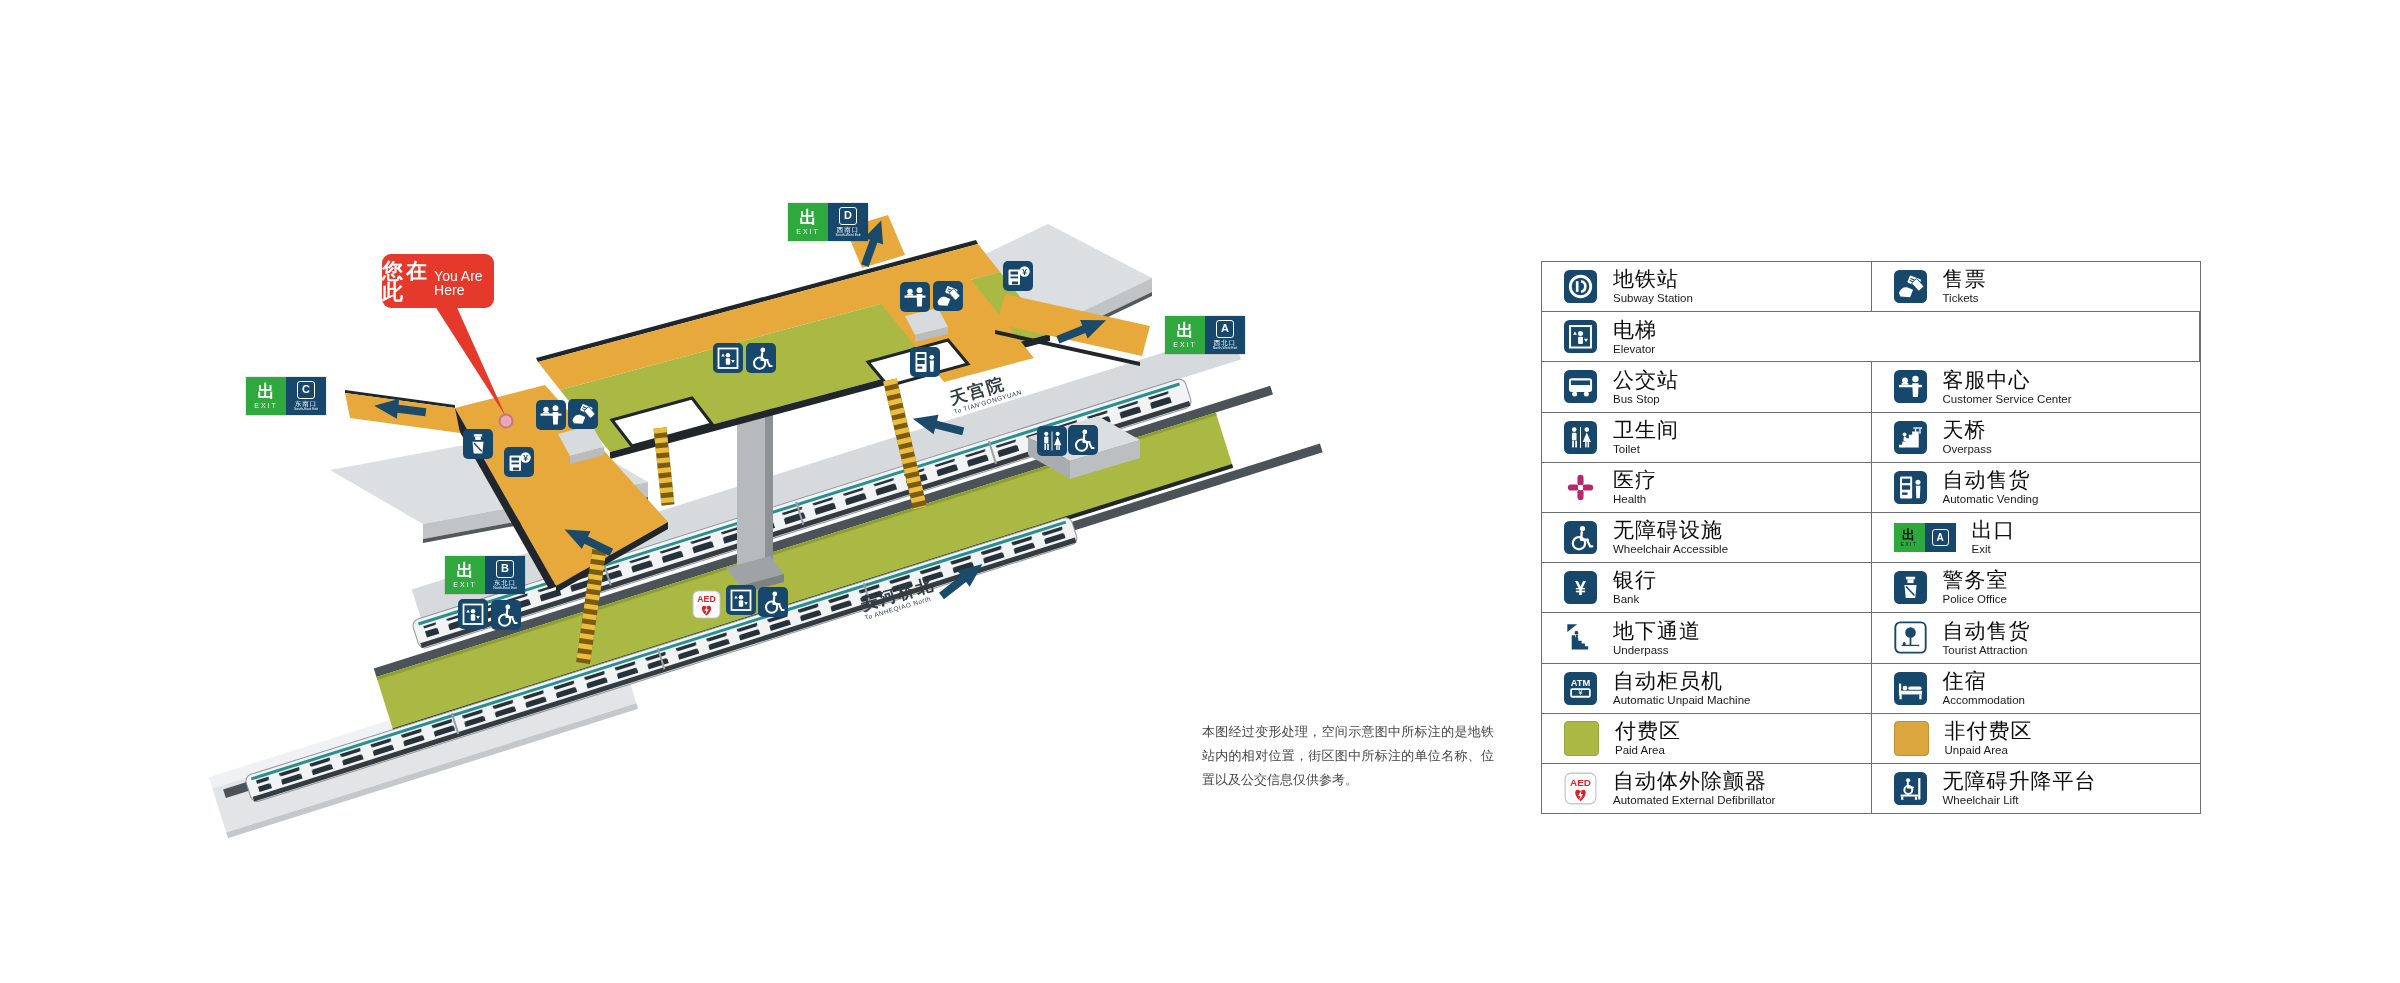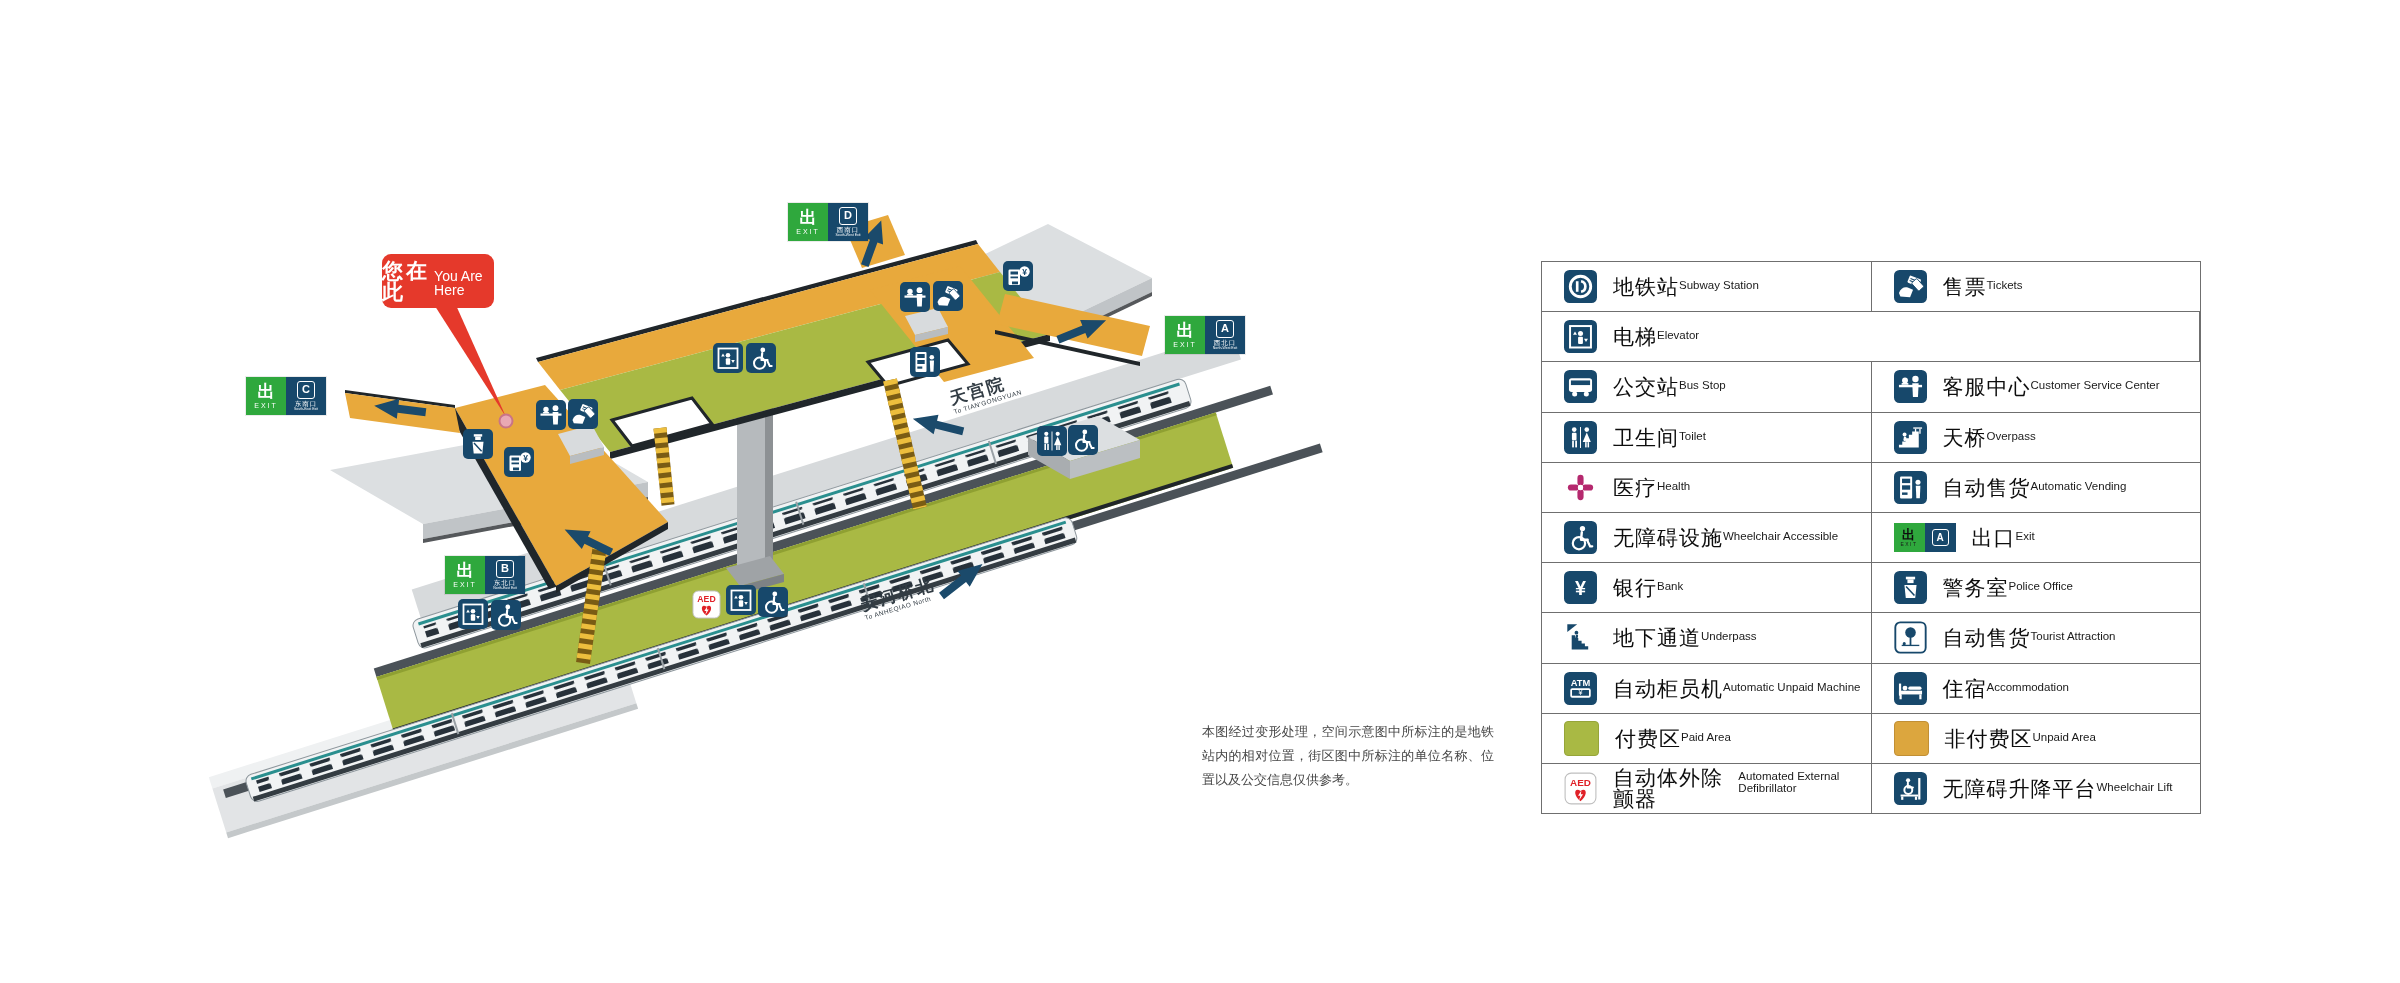--- a/index.html
+++ b/index.html
@@ -35,21 +35,21 @@
   .disclaimer{position:absolute;left:1202px;top:720px;width:292px;font-size:13px;color:#474747;
               line-height:1.85;text-align:justify;}
 
   
   .legend{position:absolute;left:1541px;top:261px;width:658px;height:551px;border:1px solid #6f6f6f;
           display:flex;flex-direction:column;background:#fff;}
   .lrow{flex:1;display:flex;border-bottom:1px solid #6f6f6f;}
   .lrow:last-child{border-bottom:none;}
   .lcell{flex:1;display:flex;align-items:center;padding-left:22px;gap:16px;}
   .lcell.first{border-right:1px solid #6f6f6f;}
-  .lcell .txt{display:flex;line-height:1;}
+  .lcell .txt{display:flex;flex-direction:column;line-height:1;}
   .lcell .zh{font-size:21px;color:#0d0d0d;font-weight:500;letter-spacing:1px;}
   .lcell .en{font-size:11.5px;color:#1a1a1a;margin-top:4px;}
   .licon{width:33px;height:33px;flex:0 0 auto;}
   .swatch{width:33px;height:33px;border-radius:4px;flex:0 0 auto;}
   .swatch.paid{background:#a9b944;border:1px solid #96a539;}
   .swatch.unpaid{background:#dca63e;border:1px solid #c18f35;}
   .exit-mini{display:flex;flex:0 0 auto;}
   .exit-mini .g{width:31px;height:29px;background:#2fa83d;color:#fff;display:flex;flex-direction:column;
       align-items:center;justify-content:center;line-height:1;}
   .exit-mini .g .zh{font-size:13px;font-weight:bold;}

